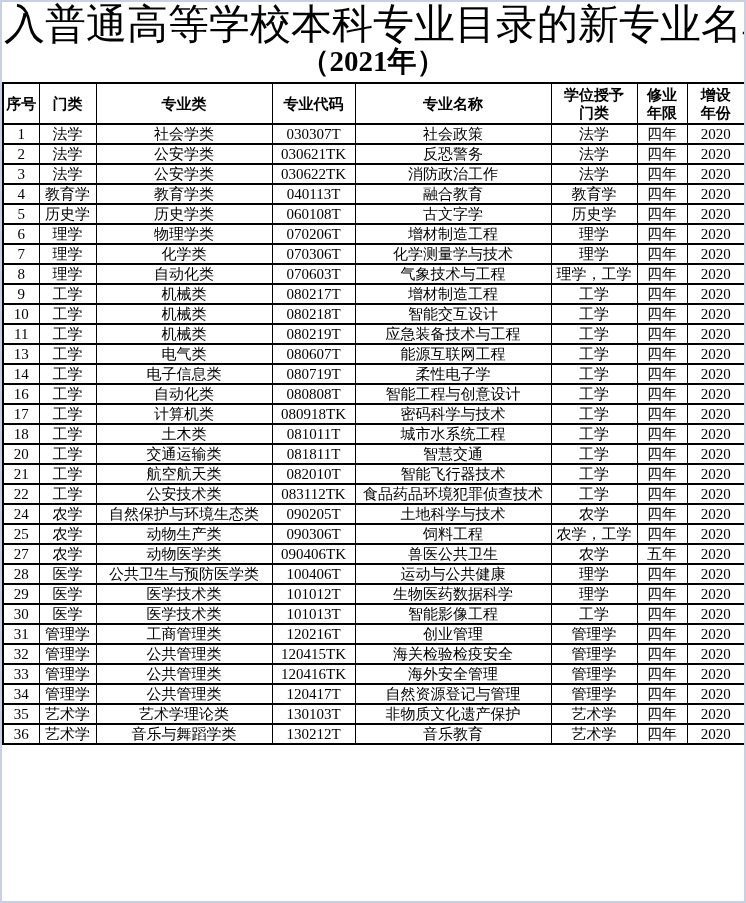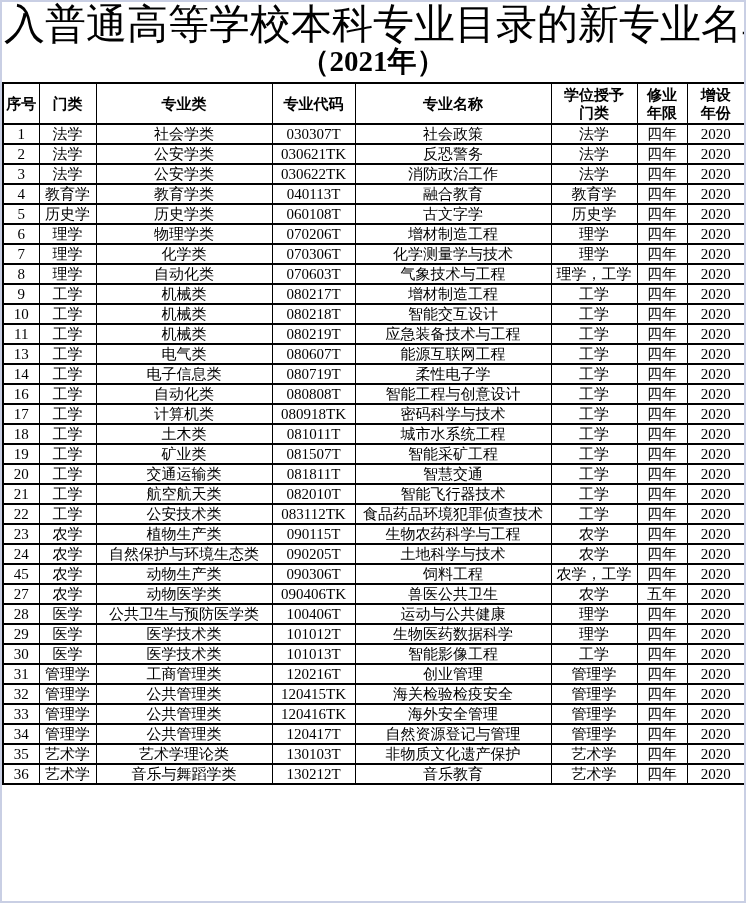--- a/index.html
+++ b/index.html
@@ -279,30 +279,20 @@
           <td>18</td>
           <td>工学</td>
           <td>土木类</td>
           <td>081011T</td>
           <td>城市水系统工程</td>
           <td>工学</td>
           <td>四年</td>
           <td>2020</td>
         </tr>
         <tr>
-          <td>19</td>
-          <td>工学</td>
-          <td>矿业类</td>
-          <td>081507T</td>
-          <td>智能采矿工程</td>
-          <td>工学</td>
-          <td>四年</td>
-          <td>2020</td>
-        </tr>
-        <tr>
           <td>20</td>
           <td>工学</td>
           <td>交通运输类</td>
           <td>081811T</td>
           <td>智慧交通</td>
           <td>工学</td>
           <td>四年</td>
           <td>2020</td>
         </tr>
         <tr>
@@ -315,45 +305,35 @@
           <td>四年</td>
           <td>2020</td>
         </tr>
         <tr>
           <td>22</td>
           <td>工学</td>
           <td>公安技术类</td>
           <td>083112TK</td>
           <td>食品药品环境犯罪侦查技术</td>
           <td>工学</td>
-          <td>四年</td>
-          <td>2020</td>
-        </tr>
-        <tr>
-          <td>23</td>
-          <td>农学</td>
-          <td>植物生产类</td>
-          <td>090115T</td>
-          <td>生物农药科学与工程</td>
-          <td>农学</td>
           <td>四年</td>
           <td>2020</td>
         </tr>
         <tr>
           <td>24</td>
           <td>农学</td>
           <td>自然保护与环境生态类</td>
           <td>090205T</td>
           <td>土地科学与技术</td>
           <td>农学</td>
           <td>四年</td>
           <td>2020</td>
         </tr>
         <tr>
-          <td>45</td>
+          <td>25</td>
           <td>农学</td>
           <td>动物生产类</td>
           <td>090306T</td>
           <td>饲料工程</td>
           <td>农学，工学</td>
           <td>四年</td>
           <td>2020</td>
         </tr>
         <tr>
           <td>27</td>

